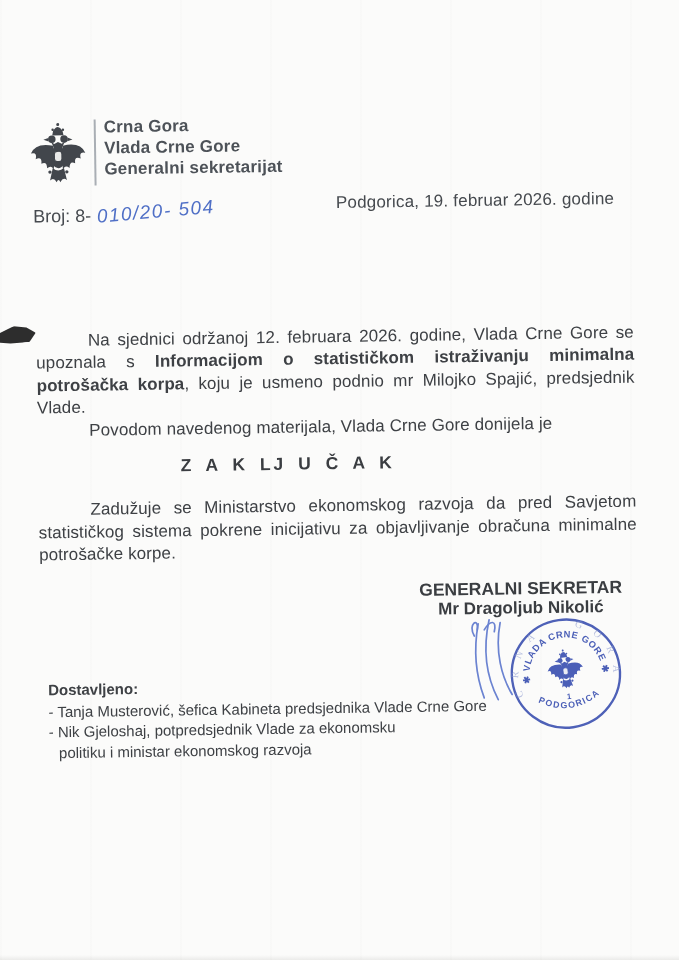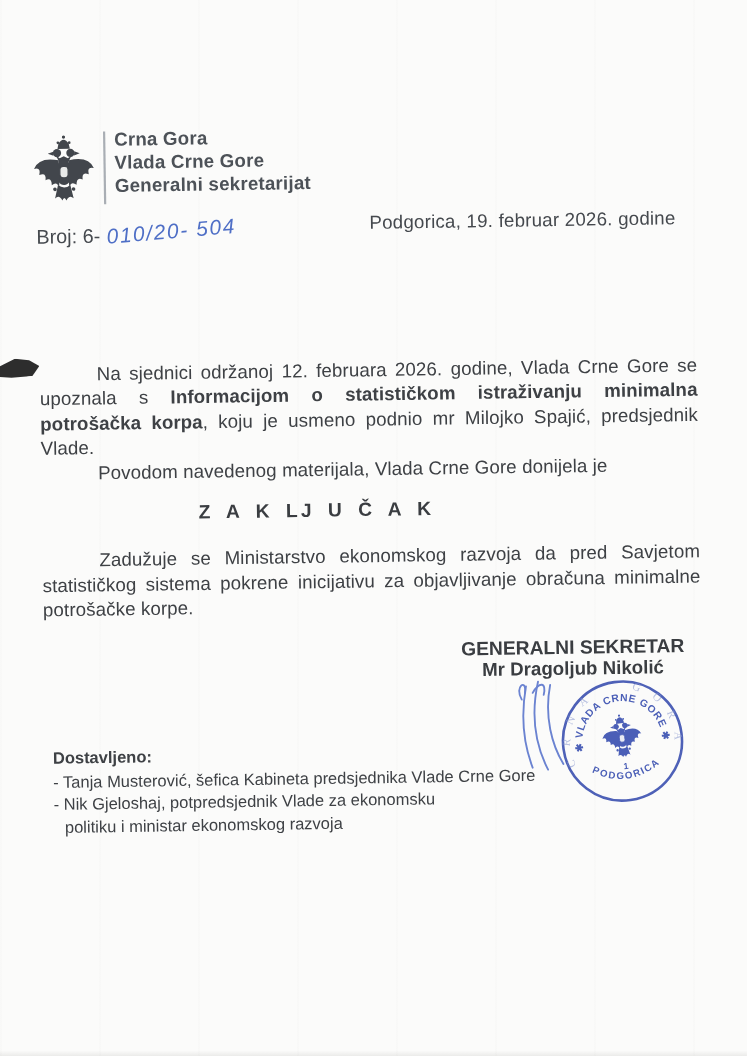--- a/index.html
+++ b/index.html
@@ -110,21 +110,21 @@
     <svg class="coa" viewBox="0 0 64 70">
       <use href="#eagle-symbol" fill="#42464c" color="#42464c"></use>
     </svg>
     <div class="lh-sep"></div>
     <div class="lh-text">
       <div>Crna Gora</div>
       <div>Vlada Crne Gore</div>
       <div>Generalni sekretarijat</div>
     </div>
 
-    <div class="ref"><span>Broj: 6-</span><span class="hand">010/20- 504</span>
+    <div class="ref"><span>Broj: 8-</span><span class="hand">010/20- 504</span>
     </div>
     <div class="date">Podgorica, 19. februar 2026. godine</div>
 
     <div class="blob"></div>
 
     <div class="body-block">
       <p><span>Na sjednici održanoj 12. februara 2026. godine, Vlada Crne Gore se upoznala s</span>
          <b>Informacijom o statističkom istraživanju minimalna potrošačka korpa</b><span>, koju je usmeno podnio mr Milojko Spajić, predsjednik Vlade.</span></p>
       <p class="p2">Povodom navedenog materijala, Vlada Crne Gore donijela je</p>
       <div class="heading">Z A K LJ U Č A K</div>

